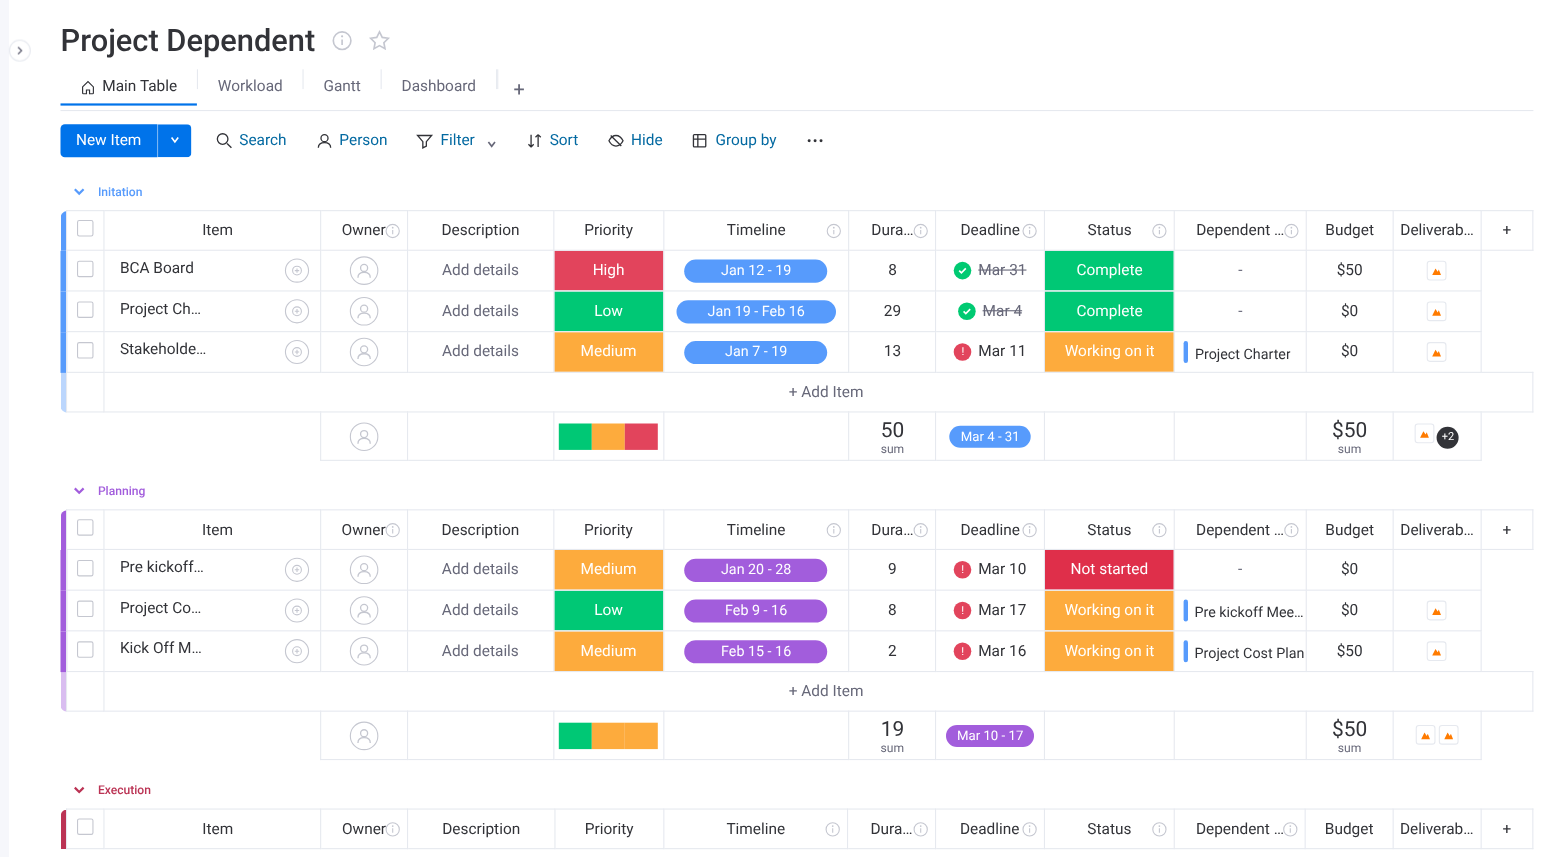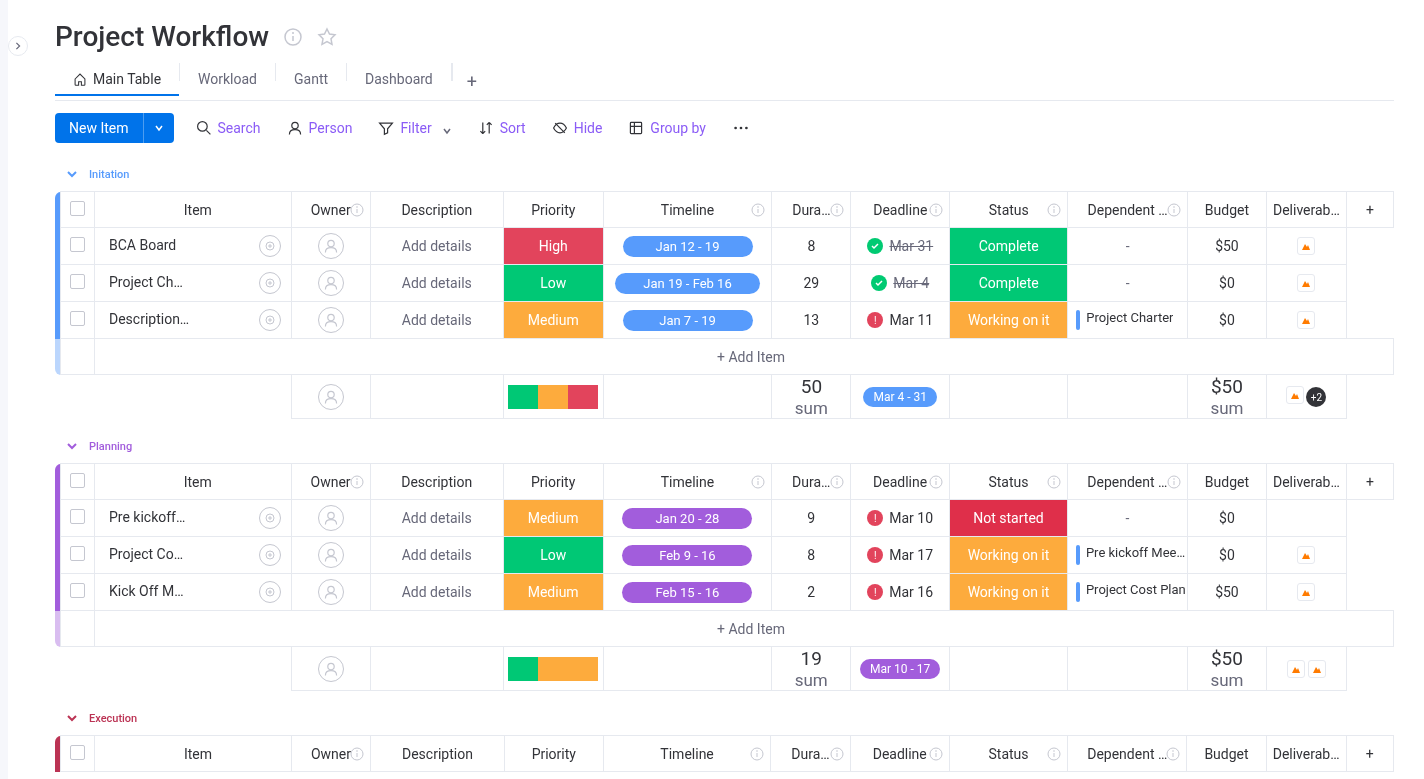--- a/index.html
+++ b/index.html
@@ -13,21 +13,21 @@
 .tabs{display:flex;align-items:flex-start;gap:0;border-bottom:1px solid #e6e9ef;margin-bottom:12px}
 .tab{padding:8px 18px;color:#676879;cursor:pointer;display:flex;align-items:center;gap:6px;font-size:14px;position:relative}
 .tab.active{color:#323338}
 .tab.active::after{content:"";position:absolute;bottom:-1px;left:0;right:0;height:2px;background:#0073ea}
 .tab-sep{width:1px;height:18px;background:#e6e9ef}
 .add-tab{padding:8px 14px;color:#676879;cursor:pointer;font-size:18px}
 .toolbar{display:flex;align-items:center;gap:18px;margin-bottom:22px}
 .new-item-wrap{display:flex}
 .new-item-btn{background:#0073ea;color:#fff;border:none;padding:7px 14px;border-radius:4px 0 0 4px;font-size:14px;cursor:pointer}
 .new-item-dropdown{background:#0073ea;color:#fff;border:none;border-left:1px solid rgba(255,255,255,0.3);padding:7px 10px;border-radius:0 4px 4px 0;cursor:pointer}
-.toolbar-btn{display:flex;align-items:flex-end;gap:6px;color:#8b5cf6;cursor:pointer;padding:6px 4px;font-size:14px}
+.toolbar-btn{display:flex;align-items:flex-end;gap:6px;color:#0369a1;cursor:pointer;padding:6px 4px;font-size:14px}
 .toolbar-icon{width:16px;height:16px;stroke:#323338;fill:none;stroke-width:1.5}
 .group{margin-bottom:18px}
 .group-header{display:flex;align-items:center;gap:8px;margin-bottom:8px;padding-left:8px}
 .chevron{width:18px;height:18px;cursor:pointer}
 .group-title{font-size:11px;font-weight:500}
 .table{width:100%;border-collapse:collapse;position:relative}
 .table th{font-weight:400;color:#323338;font-size:14px;padding:8px 4px;border:1px solid #e6e9ef;border-top:1px solid #e6e9ef;text-align:center;position:relative;height:36px}
 .table td{border:1px solid #e6e9ef;padding:0;text-align:center;height:36px;font-size:14px;vertical-align:middle}
 .left-bar{width:6px;padding:0!important;border:none!important}
 .check-col{width:34px}
@@ -44,51 +44,51 @@
 .timeline-col{width:170px}
 .timeline-pill{display:inline-block;padding:3px 28px;border-radius:20px;color:#fff;font-size:13px;min-width:130px}
 .dura-col{width:80px}
 .deadline-col{width:100px}
 .deadline-cell{display:flex;align-items:center;justify-content:center;gap:6px}
 .deadline-icon{width:16px;height:16px;border-radius:50%;display:inline-flex;align-items:center;justify-content:center;font-size:10px;color:#fff;flex-shrink:0}
 .strike{text-decoration:line-through;color:#676879}
 .status-col{width:120px}
 .status-cell{color:#fff;height:36px;display:flex;align-items:center;justify-content:center;font-size:14px}
 .dep-col{width:120px}
-.dep-cell{display:flex;align-items:flex-start;gap:6px;padding-left:8px}
+.dep-cell{display:flex;align-items:flex-end;gap:6px;padding-left:8px}
 .dep-bar{width:4px;height:20px;background:#579bfc;border-radius:2px;flex-shrink:0}
 .dep-text{font-size:13px;overflow:hidden;text-overflow:ellipsis;white-space:nowrap}
 .budget-col{width:80px}
 .deliv-col{width:80px}
 .doc-icon{width:18px;height:18px;border:1px solid #e6e9ef;border-radius:3px;display:inline-flex;align-items:center;justify-content:center;font-size:10px}
 .add-col{width:48px;color:#676879;font-size:18px;cursor:pointer}
 .info-icon{width:14px;height:14px;color:#c5c7d0;position:absolute;right:6px;top:50%;transform:translateY(-50%)}
 .add-item{text-align:center;padding-left:14px!important;color:#676879;cursor:pointer}
 .summary-row td{height:44px;border-top:none}
 .priority-summary{display:flex;height:24px;width:90px;margin:0 auto}
 .priority-seg{flex:1}
 .sum-val{font-size:19px}
-.sum-label{font-size:17px;color:#676879}
+.sum-label{font-size:11px;color:#676879}
 .badge-count{width:20px;height:20px;background:#323338;color:#fff;border-radius:50%;display:inline-flex;align-items:center;justify-content:center;font-size:10px;margin-left:2px}
 th.item-col{text-align:center!important}
 .no-border{border:none!important}
 </style>
 </head>
 <body>
 
 <div class="sidebar-handle"></div>
 <div class="expand-btn">
   <svg viewBox="0 0 10 10" width="8" height="8">
       <path d="M3 1 L7 5 L3 9" stroke="#676879" fill="none" stroke-width="1.5"></path>
     </svg>
 </div>
 
 <div class="main">
   <div class="header">
-    <div class="title">Project Workflow</div>
+    <div class="title">Project Dependent</div>
     <svg class="header-icon" viewBox="0 0 20 20">
         <circle cx="10" cy="10" r="8" fill="none" stroke="currentColor" stroke-width="1.5"></circle>
         <circle cx="10" cy="6" r="1" fill="currentColor"></circle>
         <path d="M10 9v5" stroke="currentColor" stroke-width="1.5"></path>
       </svg>
     <svg class="header-icon" viewBox="0 0 20 20">
         <path d="M10 2l2.5 5 5.5.8-4 4 1 5.5L10 14.5 5 17.3l1-5.5-4-4L7.5 7z" fill="none" stroke="currentColor" stroke-width="1.5"></path>
       </svg>
   </div>
 
@@ -301,21 +301,21 @@
               <td class="deliv-col"><span class="doc-icon">
                   <svg width="12" height="12" viewBox="0 0 12 12">
                     <path d="M2 10l3-6 2 3 1-2 2 5z" fill="#ff7b00"></path>
                   </svg>
                 </span></td>
               <td class="add-col no-border"></td>
             </tr>
             <tr>
               <td class="left-bar" style="background:#579bfc"></td>
               <td class="check-col"><span class="checkbox"></span></td>
-              <td class="item-col"><span class="item-name">Description…</span><span class="expand-icon">
+              <td class="item-col"><span class="item-name">Stakeholde…</span><span class="expand-icon">
                   <svg width="12" height="12" viewBox="0 0 12 12">
                     <circle cx="6" cy="6" r="4" fill="none" stroke="currentColor"></circle>
                     <path d="M6 4v4M4 6h4" stroke="currentColor"></path>
                   </svg>
                 </span></td>
               <td class="owner-col"><span class="avatar">
                   <svg width="16" height="16" viewBox="0 0 20 20">
                     <circle cx="10" cy="7" r="4" fill="none" stroke="currentColor" stroke-width="1.5"></circle>
                     <path d="M3 18c0-4 3-6 7-6s7 2 7 6" fill="none" stroke="currentColor" stroke-width="1.5"></path>
                   </svg>

